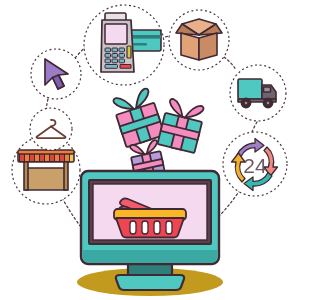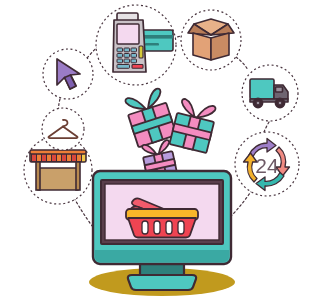--- a/index.html
+++ b/index.html
@@ -11,21 +11,20 @@
     width: 300px;
     height: 300px;
     overflow: hidden;
     font-family: "Liberation Sans", sans-serif;
   }
   #scene {
     position: relative;
     width: 300px;
     height: 300px;
     background: #ffffff;
-    padding-left: 12px;
   }
   #scene svg {
     display: block;
   }
   .badge-label {
     font-family: "Liberation Sans", sans-serif;
   }
 </style>
 </head>
 <body>

